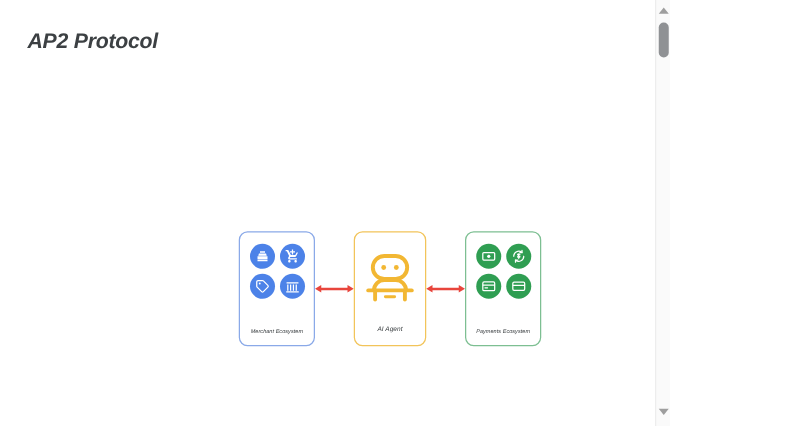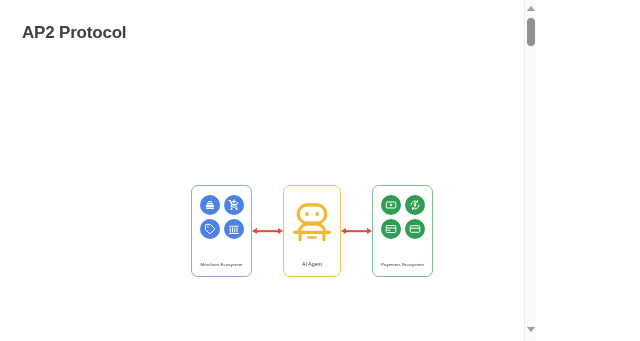--- a/index.html
+++ b/index.html
@@ -11,20 +11,21 @@
     background: #ffffff;
     font-family: "Liberation Sans", sans-serif;
   }
 
   #page {
     position: relative;
     width: 536px;
     height: 341px;
     background: #f0abfc;
     overflow: hidden;
+    font-style: italic;
   }
 
   
   #header {
     position: absolute;
     left: 0; top: 0;
     width: 628px;
     height: 64px;
     background: #ffffff;
     display: flex;

